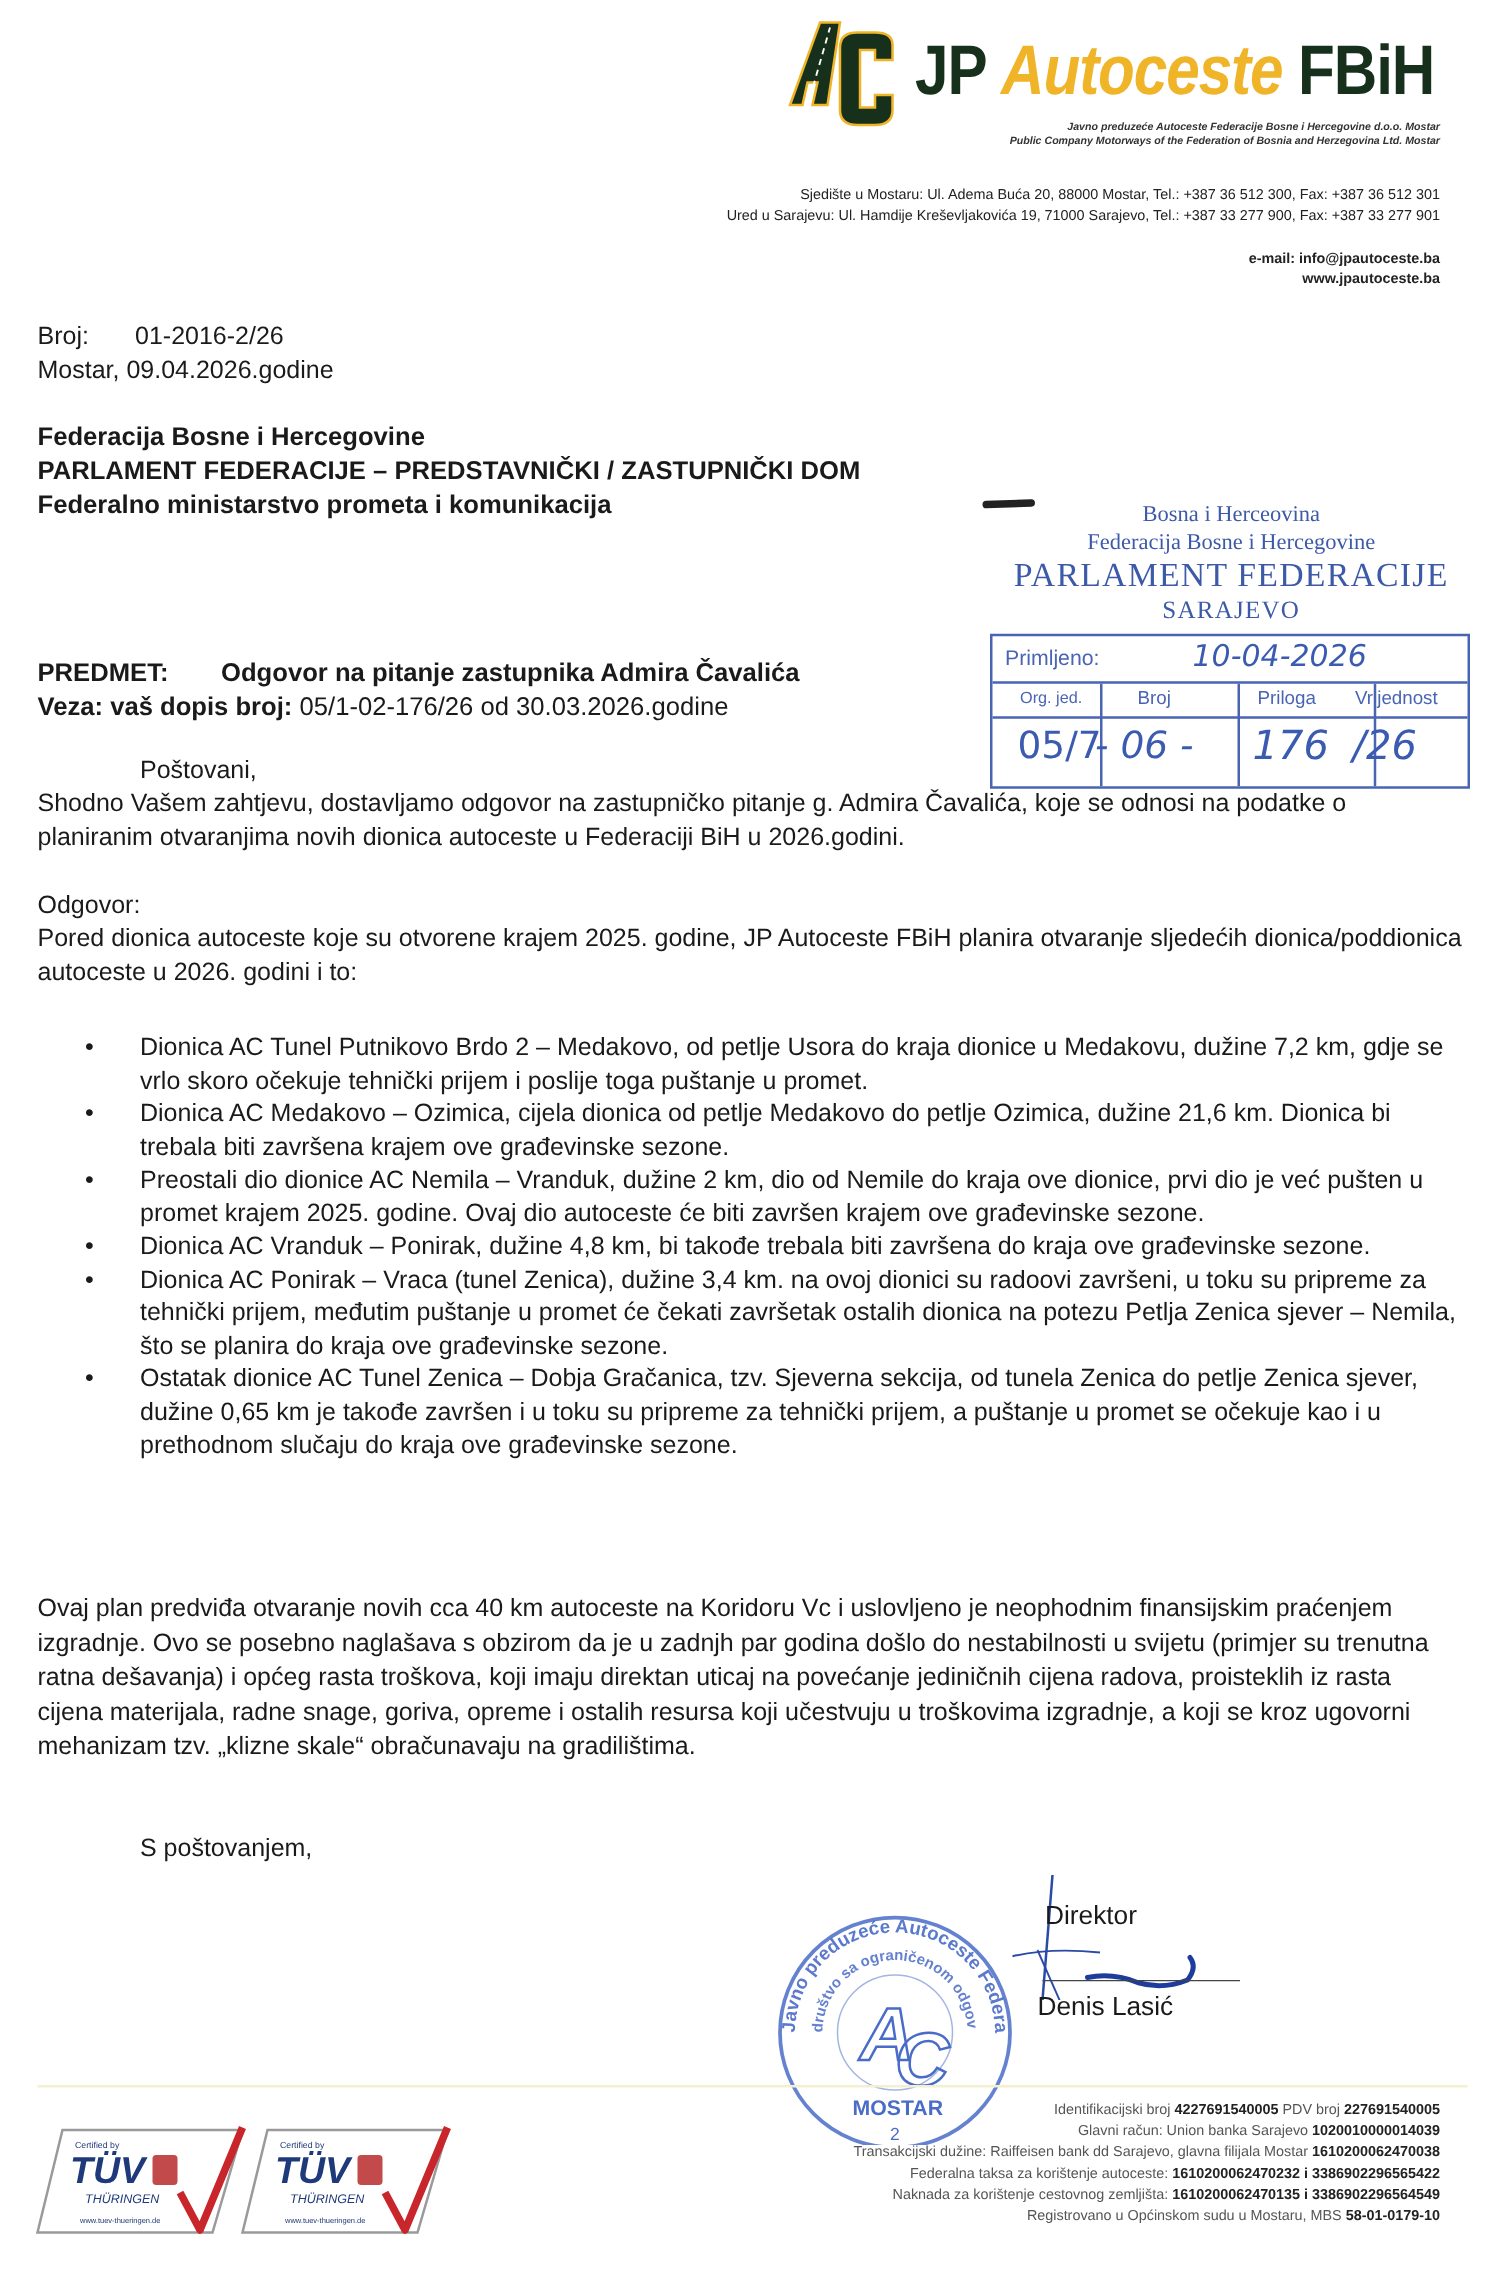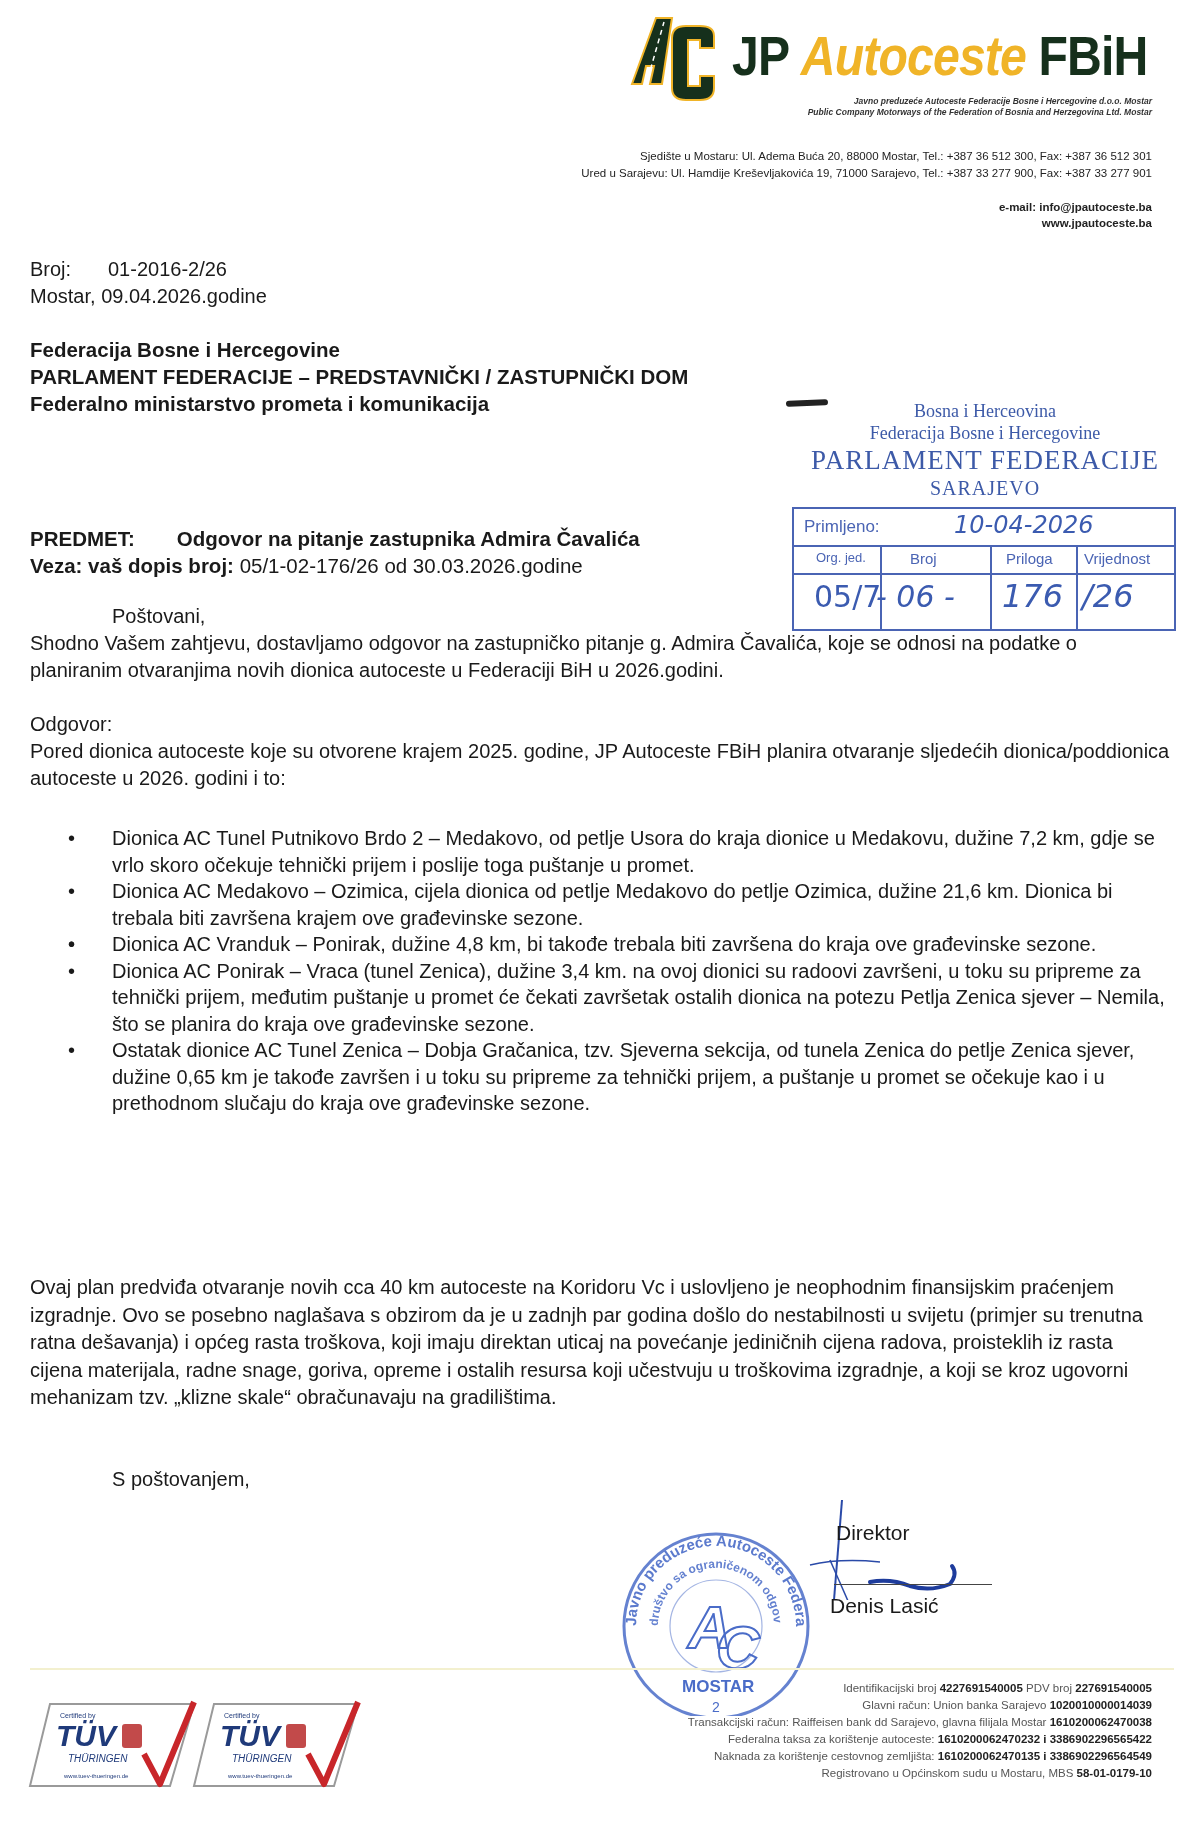--- a/index.html
+++ b/index.html
@@ -121,21 +121,21 @@
   </div>
   <div class="stamp-row2"></div>
   <div class="stamp-cell" style="left:16px;width:70px;">
     <span class="stamp-lbl" style="left:6px;top:3px;font-size:13px;">Org. jed.</span>
     <span class="stamp-hand" style="left:4px;top:32px;font-size:30px;font-style:normal;">05/7</span>
   </div>
   <div class="stamp-cell" style="left:72px;width:124px;">
     <span class="stamp-lbl" style="left:44px;top:3px;">Broj</span>
     <span class="stamp-hand" style="left:10px;top:32px;font-size:30px;">- 06 -</span>
   </div>
-  <div class="stamp-cell" style="left:198px;width:84px;">
+  <div class="stamp-cell" style="left:198px;width:84px;padding-left:23px;">
     <span class="stamp-lbl" style="left:14px;top:3px;">Priloga</span>
     <span class="stamp-hand" style="left:10px;top:30px;font-size:32px;">176</span>
   </div>
   <div class="stamp-cell" style="left:284px;right:0;border-right:none;">
     <span class="stamp-lbl" style="left:6px;top:3px;">Vrijednost</span>
     <span class="stamp-hand" style="left:4px;top:30px;font-size:32px;">/26</span>
   </div>
 </div>
 
 <div class="abs subject">
@@ -144,21 +144,21 @@
 </div>
 
 <div class="abs txt greeting">Poštovani,</div>
 <div class="abs txt intro">Shodno Vašem zahtjevu, dostavljamo odgovor na zastupničko pitanje g. Admira Čavalića, koje se odnosi na podatke o planiranim otvaranjima novih dionica autoceste u Federaciji BiH u 2026.godini.</div>
 <div class="abs txt answer-lbl">Odgovor:</div>
 <div class="abs txt answer-intro">Pored dionica autoceste koje su otvorene krajem 2025. godine, JP Autoceste FBiH planira otvaranje sljedećih dionica/poddionica autoceste u 2026. godini i to:</div>
 
 <ul class="abs bullets">
   <li style="margin-bottom:0;"><span class="dot">•</span><span>Dionica AC Tunel Putnikovo Brdo 2 – Medakovo, od petlje Usora do kraja dionice u Medakovu, dužine 7,2 km, gdje se vrlo skoro očekuje tehnički prijem i poslije toga puštanje u promet.</span></li>
   <li><span class="dot">•</span><span>Dionica AC Medakovo – Ozimica, cijela dionica od petlje Medakovo do petlje Ozimica, dužine 21,6 km. Dionica bi trebala biti završena krajem ove građevinske sezone.</span></li>
-  <li><span class="dot">•</span></li>
+  <li><span class="dot">•</span><span>Preostali dio dionice AC Nemila – Vranduk, dužine 2 km, dio od Nemile do kraja ove dionice, prvi dio je već pušten u promet krajem 2025. godine. Ovaj dio autoceste će biti završen krajem ove građevinske sezone.</span></li>
   <li><span class="dot">•</span><span>Dionica AC Vranduk – Ponirak, dužine 4,8 km, bi takođe trebala biti završena do kraja ove građevinske sezone.</span></li>
   <li><span class="dot">•</span><span>Dionica AC Ponirak – Vraca (tunel Zenica), dužine 3,4 km. na ovoj dionici su radoovi završeni, u toku su pripreme za tehnički prijem, međutim puštanje u promet će čekati završetak ostalih dionica na potezu Petlja Zenica sjever – Nemila, što se planira do kraja ove građevinske sezone.</span></li>
   <li><span class="dot">•</span><span>Ostatak dionice AC Tunel Zenica – Dobja Gračanica, tzv. Sjeverna sekcija, od tunela Zenica do petlje Zenica sjever, dužine 0,65 km je takođe završen i u toku su pripreme za tehnički prijem, a puštanje u promet se očekuje kao i u prethodnom slučaju do kraja ove građevinske sezone.</span></li>
 </ul>
 
 <div class="abs txt closing-para">Ovaj plan predviđa otvaranje novih cca 40 km autoceste na Koridoru Vc i uslovljeno je neophodnim finansijskim praćenjem izgradnje. Ovo se posebno naglašava s obzirom da je u zadnjh par godina došlo do nestabilnosti u svijetu (primjer su trenutna ratna dešavanja) i općeg rasta troškova, koji imaju direktan uticaj na povećanje jediničnih cijena radova, proisteklih iz rasta cijena materijala, radne snage, goriva, opreme i ostalih resursa koji učestvuju u troškovima izgradnje, a koji se kroz ugovorni mehanizam tzv. „klizne skale“ obračunavaju na gradilištima.</div>
 <div class="abs txt regards">S poštovanjem,</div>
 
 <div class="abs seal">
   <svg width="220" height="200" viewBox="0 0 220 200">
@@ -213,17 +213,17 @@
     <rect x="94" y="28" width="20" height="24" rx="3" fill="#c24a4a"></rect>
     <text x="40" y="66" font-family="Liberation Sans, sans-serif" font-style="italic" font-size="10" fill="#1f3a7a">THÜRINGEN</text>
     <text x="36" y="82" font-family="Liberation Sans, sans-serif" font-size="6" fill="#1f3a7a">www.tuev-thueringen.de</text>
     <path d="M116,58 L132,88 L166,6" stroke="#c8262a" stroke-width="6" fill="none" stroke-linejoin="round"></path>
   </svg>
 </div>
 
 <div class="abs legal">
   <div><span>Identifikacijski broj</span> <b>4227691540005</b> <span>PDV broj</span> <b>227691540005</b></div>
   <div><span>Glavni račun: Union banka Sarajevo</span> <b>1020010000014039</b></div>
-  <div><span>Transakcijski račun: Raiffeisen bank dd Sarajevo, glavna filijala Mostar</span> <b>1610200062470038</b></div>
+  <div><span>Transakcijski dužine: Raiffeisen bank dd Sarajevo, glavna filijala Mostar</span> <b>1610200062470038</b></div>
   <div><span>Federalna taksa za korištenje autoceste:</span> <b>1610200062470232 i 3386902296565422</b></div>
   <div><span>Naknada za korištenje cestovnog zemljišta:</span> <b>1610200062470135 i 3386902296564549</b></div>
   <div><span>Registrovano u Općinskom sudu u Mostaru, MBS</span> <b>58-01-0179-10</b></div>
 </div>
 
 </body></html>

